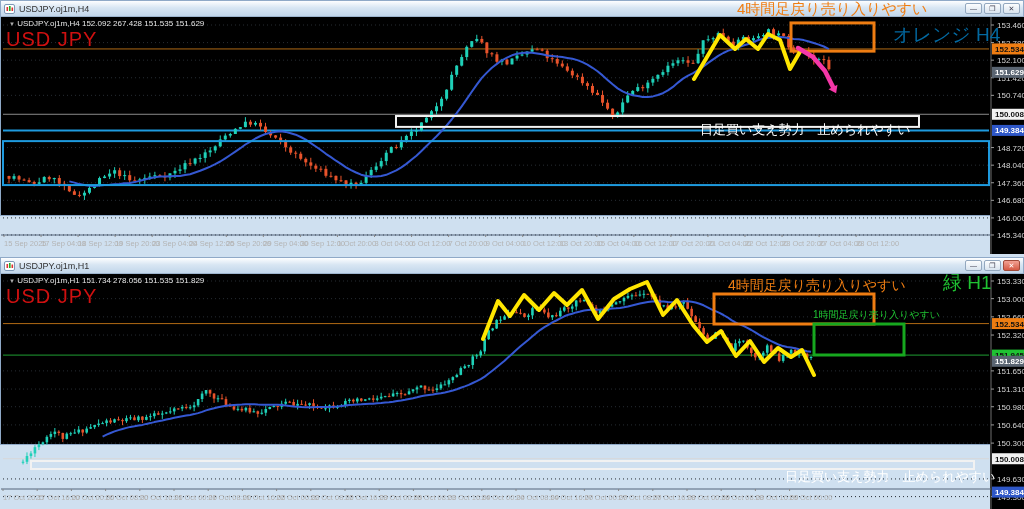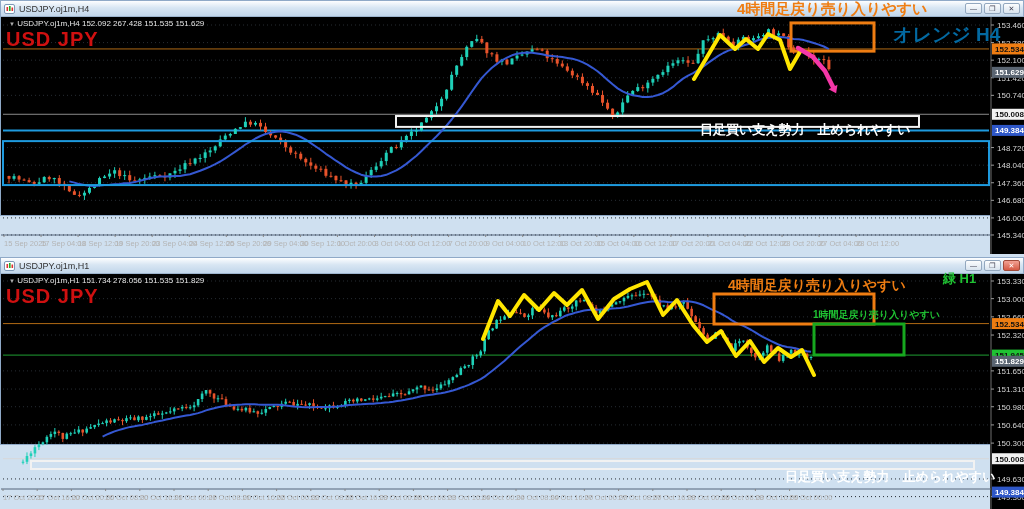--- a/index.html
+++ b/index.html
@@ -13,24 +13,24 @@
   .title{font-size:9px;color:#333}
   .win-buttons{margin-left:auto;display:flex;gap:2px}
   .win-btn{width:17px;height:11px;font-size:7px;line-height:10px;text-align:center;
            color:#445;background:linear-gradient(#fcfdfe,#d9e4ef);
            border:1px solid #93a8bf;border-radius:2px;box-sizing:border-box}
   .win-btn.close-red{background:linear-gradient(#f2a193,#d55a45);color:#fff;border-color:#a04a3a}
   .chart-area{position:relative;height:237px}
   .chart-area svg{display:block;position:absolute;left:0;top:0}
   .chart-header{position:absolute;left:8px;top:2px;font-size:8px;color:#e6e6e6;z-index:4}
   .chart-header .arrow{color:#aaa;font-size:6px}
-  .watermark{position:absolute;left:5px;top:11px;font-size:20px;font-weight:700;
+  .watermark{position:absolute;left:5px;top:11px;font-size:20px;font-weight:400;
              color:#cf1010;letter-spacing:1px;z-index:4}
   .tb-icon{width:11px;height:10px}
-  .overlay{position:absolute;white-space:nowrap;font-weight:700;z-index:30;pointer-events:none}
+  .overlay{position:absolute;white-space:nowrap;font-weight:400;z-index:30;pointer-events:none}
 </style>
 </head>
 <body>
 
 <div class="window" style="top:0;height:216px">
   <div class="titlebar">
     <svg class="tb-icon" viewBox="0 0 11 10">
       <rect x="0.5" y="0.5" width="10" height="9" rx="1.5" fill="#fff" stroke="#7d98b6"></rect>
       <rect x="2.5" y="3" width="1.6" height="4" fill="#d33"></rect>
       <rect x="5" y="2" width="1.6" height="5" fill="#2a2"></rect>
@@ -1034,14 +1034,14 @@
     </div>
     <div class="watermark">USD JPY</div>
   </div>
 </div>
 
 <div class="overlay" style="left: 737px; top: 0px; font-size: 15px; color: rgb(239, 125, 18);">4時間足戻り売り入りやすい</div>
 <div class="overlay" style="left: 893px; top: 22px; font-size: 19px; color: #0369a1;">オレンジ H4</div>
 <div class="overlay" style="left: 700px; top: 121px; font-size: 13px; color: rgb(255, 255, 255);">日足買い支え勢力　止められやすい</div>
 <div class="overlay" style="left: 728px; top: 277px; font-size: 14px; color: rgb(239, 125, 18);">4時間足戻り売り入りやすい</div>
 <div class="overlay" style="left: 813px; top: 308px; font-size: 10px; color: rgb(31, 194, 50);">1時間足戻り売り入りやすい</div>
-<div class="overlay" style="left: 943px; top: 270px; font-size: 13px; color: rgb(31, 194, 50);">緑 H1</div>
+<div class="overlay" style="left: 943px; top: 270px; font-size: 19px; color: rgb(31, 194, 50);">緑 H1</div>
 <div class="overlay" style="left: 785px; top: 468px; font-size: 13px; color: rgb(255, 255, 255);">日足買い支え勢力　止められやすい</div>
 
 </body></html>

